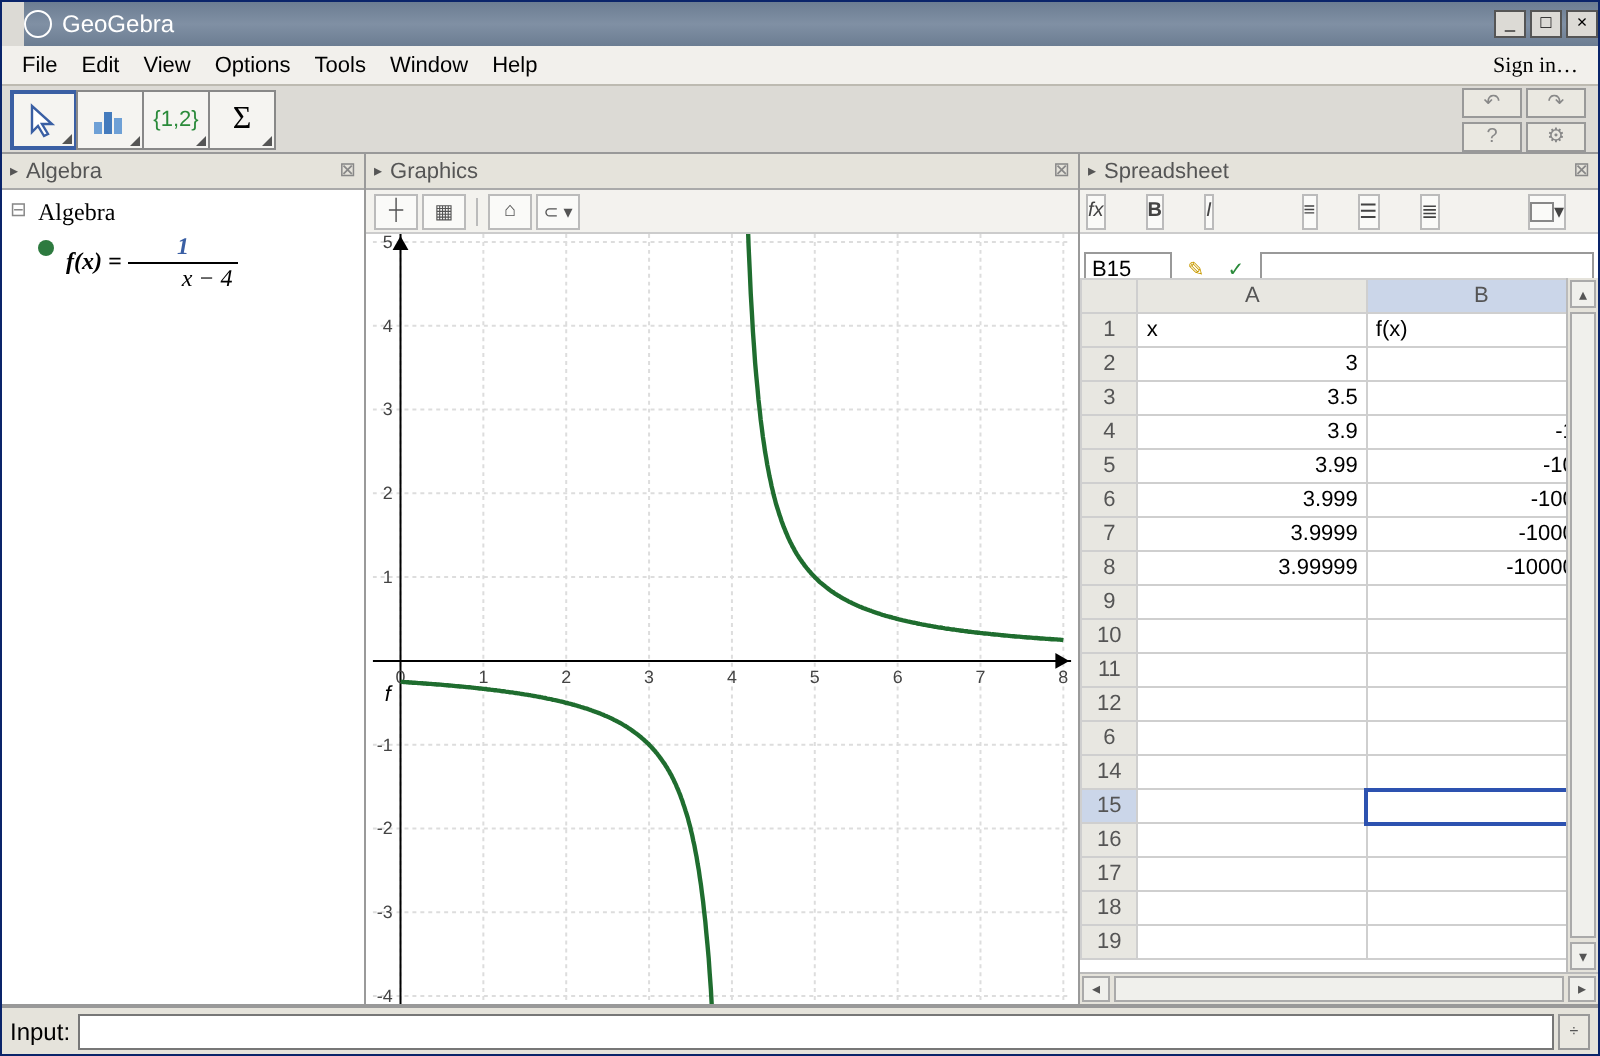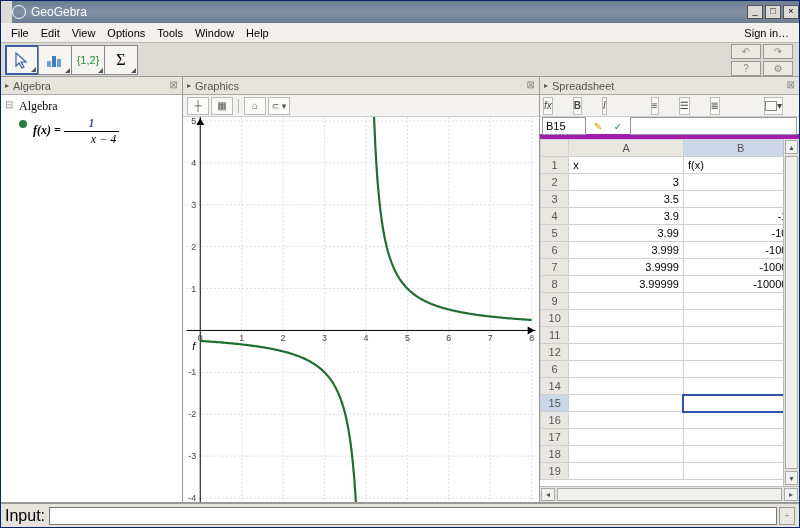--- a/index.html
+++ b/index.html
@@ -4,21 +4,21 @@
 <style>
   * { box-sizing: border-box; margin: 0; padding: 0; }
   body { font-family: "Tahoma", Arial, sans-serif; font-size: 11px; background: #dcdad5; overflow: hidden; width: 800px; height: 528px; }
   .window { width: 800px; height: 528px; display: flex; flex-direction: column; border: 1px solid #0a246a; }
   .titlebar { background: linear-gradient(#6c7d92, #8090a4 50%, #6c7d92); color: #fff; height: 22px; display: flex; align-items: center; padding: 0 0; font-size: 12px; margin-left: 11px; }
   .titlebar-icon { width: 14px; height: 14px; border: 1px solid #fff; border-radius: 50%; margin-right: 5px; }
   .titlebar-title { flex: 1; }
   .win-btn { width: 16px; height: 14px; background: #dcdad5; border: 1px solid #555; margin-left: 2px; font-size: 9px; line-height: 11px; text-align: center; color: #000; cursor: pointer; }
   .menubar { background: #f2f0ec; height: 20px; border-bottom: 1px solid #bdbab1; display: flex; align-items: center; padding: 0 4px; }
   .menubar .menu-item { padding: 2px 6px; cursor: pointer; }
-  .sign-in { margin-left: auto; cursor: pointer; }
+  .sign-in { margin-left: auto; cursor: pointer; font-family: Liberation Serif, serif; }
   .toolbar { background: #dcdad5; height: 34px; border-bottom: 1px solid #999; display: flex; align-items: center; padding: 2px 4px; gap: 0; }
   .tool-btn { width: 34px; height: 30px; border: 1px solid #888; background: #f5f4f1; display: inline-flex; align-items: center; justify-content: center; margin-right: -1px; cursor: pointer; position: relative; }
   .tool-btn.selected { border: 2px solid #3a5fa4; }
   .tool-corner { position: absolute; right: 1px; bottom: 1px; width: 0; height: 0; border-left: 5px solid transparent; border-bottom: 5px solid #555; }
   .tool-spacer { flex: 1; }
   .undo-redo { display: flex; gap: 2px; margin-right: 2px; }
   .small-btn { width: 30px; height: 15px; border: 1px solid #999; background: #eae8e1; display:flex;align-items:center;justify-content:center; cursor:pointer; font-size:10px; color:#888; }
   .content { flex: 1; display: flex; min-height: 0; border-bottom: 1px solid #999; }
   .panel { display: flex; flex-direction: column; min-width: 0; border-right: 1px solid #9a9a9a; }
   .panel:last-child { border-right: none; }
@@ -40,21 +40,21 @@
   .graphics { flex: 1; }
   .graphics-toolbar { height: 22px; background: #f3f2ee; border-bottom: 1px solid #ccc; display:flex; align-items:center; padding:0 4px; gap:2px; }
   .gt-btn { width: 22px; height: 18px; border:1px solid #bbb; background:#fafaf8; display:flex; align-items:center; justify-content:center; cursor:pointer; font-size:10px; color:#555; }
   .canvas { position: absolute; inset: 22px 0 0 0; overflow: hidden; }
   .canvas svg { width:100%; height:100%; }
   
   .spread { width: 259px; }
   .ss-toolbar { height: 22px; background: #f3f2ee; border-bottom: 1px solid #ccc; display:flex; align-items:center; padding:0 3px; gap:20px; }
   .ss-btn { width:20px; height:18px; border:1px solid #bbb; background:#fafaf8; cursor:pointer; display:flex;align-items:center;justify-content:center; font-size:10px;color:#444;}
   .ss-sep { width:1px; height:16px; background:#bbb; margin:0 2px; }
-  .ss-cellref { height: 22px; border-bottom:5px solid #a21caf; display:flex; align-items:flex-start; }
+  .ss-cellref { height: 38px; border-bottom:3px solid #a21caf; display:flex; align-items:center; }
   .ss-cellref input.ref { width:44px; height:18px; border:1px solid #999; margin:0 2px; font-size:11px; padding:0 3px; }
   .ss-cellref input.formula { flex:1; height:18px; border:1px solid #999; margin:0 2px; font-size:11px; padding:0 3px; }
   .ss-grid-wrap { position:absolute; inset: 44px 0 0 0; overflow: hidden; display:flex; flex-direction:column; }
   .ss-grid { flex:1; overflow:hidden; }
   table.ss { border-collapse: collapse; width: 100%; table-layout: fixed; }
   table.ss th, table.ss td { border: 1px solid #cfcfcf; height: 17px; padding: 0 4px; font-size: 11px; }
   table.ss th { background: #e8e7e1; color: #555; font-weight: normal; text-align: center; }
   table.ss th.rowh { width: 26px; }
   table.ss th.selhead { background: #cbd6e9; }
   table.ss td { text-align: right; background:#fff; }
@@ -62,21 +62,21 @@
   table.ss td.selected { border: 2px solid #2d52b0; outline-offset:-1px; position:relative; }
   .sel-handle { position:absolute; right:-3px; bottom:-3px; width:5px; height:5px; background:#2d52b0; }
   .ss-scroll { height:16px; background:#e5e3db; border-top:1px solid #bbb; display:flex; }
   .ss-scroll .track { flex:1; border:1px solid #aaa; margin:1px; background:#f0f0ec; position:relative; }
   .ss-scroll .btn { width:14px; border:1px solid #aaa; margin:1px; background:#f0f0ec; cursor:pointer; display:flex;align-items:center;justify-content:center;font-size:8px;color:#555;}
   .v-scroll { position:absolute; right:0; top:44px; bottom:16px; width:16px; background:#e5e3db; border-left:1px solid #bbb; display:flex; flex-direction:column; }
   .v-scroll .track { flex:1; border:1px solid #aaa; margin:1px; background:#f0f0ec; }
   .v-scroll .btn { height:14px; border:1px solid #aaa; margin:1px; background:#f0f0ec; cursor:pointer; display:flex;align-items:center;justify-content:center;font-size:8px;color:#555;}
   
   .inputbar { height: 24px; background: #e5e3db; display:flex; align-items:center; padding:0 4px; border-top:1px solid #999; }
-  .inputbar label { margin-right: 4px; font-size:16px; }
+  .inputbar label { margin-right: 4px; font-size:12px; }
   .inputbar input { flex:1; height:18px; border:1px solid #777; background:#fff; padding:0 3px; }
   .dropdown-tri { width:16px; height:18px; border:1px solid #999; background:#eae8e1; display:flex;align-items:center;justify-content:center;font-size:8px;color:#555;cursor:pointer;margin-left:2px; }
 </style>
 </head>
 <body>
 
 <div class="window">
 
   <div class="titlebar">
     <span class="titlebar-icon"></span>

